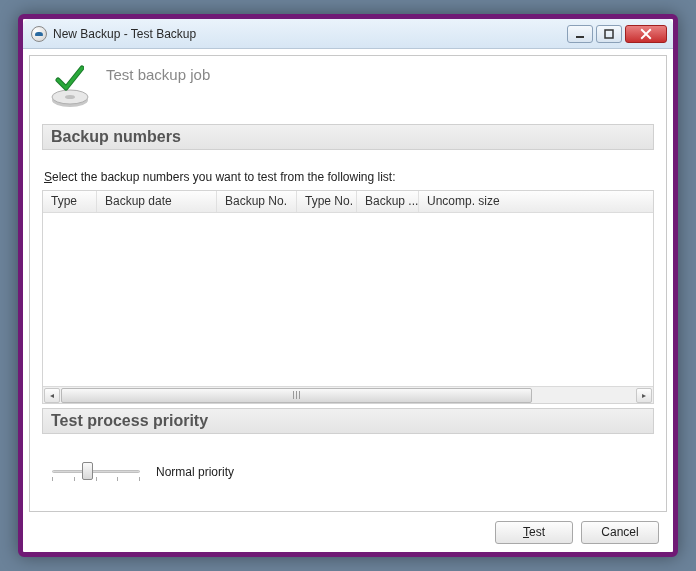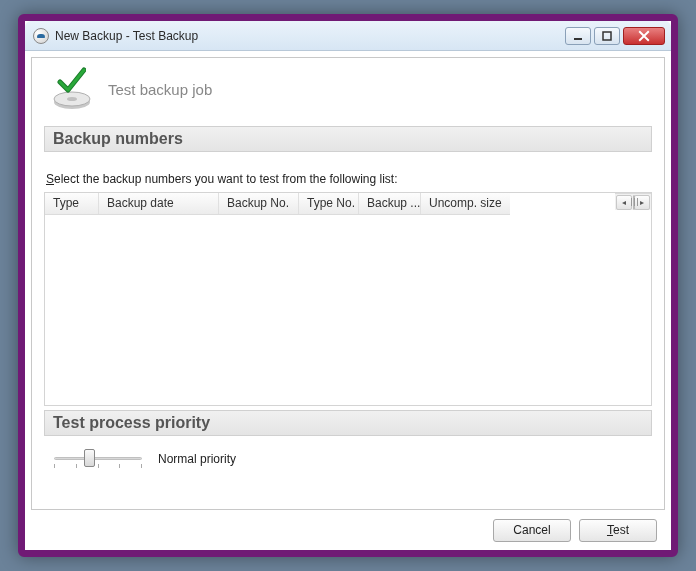--- a/index.html
+++ b/index.html
@@ -10,21 +10,21 @@
     background: #6b8299;
     width: 696px;
     height: 571px;
     position: relative;
   }
   .window {
     position: absolute;
     left: 18px; top: 14px;
     width: 660px; height: 543px;
     background: #fff;
-    border: 7px solid #701a75;
+    border: 5px solid #701a75;
     border-radius: 6px;
     box-shadow: 0 0 18px rgba(0,0,0,0.4);
     display: flex;
     flex-direction: column;
   }
   .titlebar {
     height: 30px;
     background: linear-gradient(to bottom, #eaf3fb, #d7e6f4);
     border-bottom: 1px solid #b8c8d8;
     border-radius: 6px 6px 0 0;
@@ -60,21 +60,21 @@
   }
   .win-btn.close svg { width:12px; height:12px; }
   .client {
     flex:1; margin:6px;
     border:1px solid #c8c8c8;
     background:#fff;
     display:flex; flex-direction:column;
     padding: 0 12px 10px 12px;
   }
   .header-row {
-    display:flex; align-items:center;
+    display:flex; 
     padding:10px 6px 14px 6px;
   }
   .check-icon {
     width:46px; height:42px; position:relative;
     margin-right:12px;
   }
   .disc {
     position:absolute; bottom:0; left:2px;
     width:40px; height:22px;
   }
@@ -92,21 +92,21 @@
     font-size:16px;
     margin-top:2px;
   }
   .instruction {
     padding:20px 2px 6px 2px; color:#222;
   }
   .underline { text-decoration: underline; }
   .table-frame {
     border:1px solid #d4d4d4;
     height:214px;
-    display:flex; flex-direction:row;
+    display:flex; flex-direction:column;
     background:#fff;
   }
   .thead {
     display:flex; height:22px;
     background:linear-gradient(to bottom,#fdfdfd,#ececec);
     border-bottom:1px solid #dcdcdc;
   }
   .th {
     border-right:1px solid #e0e0e0;
     padding:3px 8px; color:#333; font-size:12px;
@@ -129,21 +129,21 @@
     background:linear-gradient(to bottom,#f8f8f8,#d8d8d8);
     border:1px solid #b8b8b8; border-radius:2px;
     display:flex; align-items:center; justify-content:center;
   }
   .hscroll .thumb .grip {
     width:20px; display:flex; gap:2px; justify-content:center;
   }
   .hscroll .thumb .grip span { width:1px; height:8px; background:#999; }
   .priority-row {
     display:flex; align-items:center;
-    padding:10px 6px 8px 6px;
+    padding:25px 6px 8px 6px;
   }
   .slider {
     width:96px; height:26px; position:relative; margin-right:12px;
   }
   .slider-track {
     position:absolute; top:11px; left:4px; right:4px; height:3px;
     background:#d8d8d8; border-radius:2px; border:1px solid #c0c0c0;
   }
   .slider-thumb {
     position:absolute; top:3px; left:34px;
@@ -256,18 +256,18 @@
             <span></span>
           </div>
         <div class="slider-thumb"></div>
       </div>
       <div class="priority-label">Normal priority</div>
     </div>
 
   </div>
 
   <div class="footer">
-    <div class="btn">Cancel</div>
     <div class="btn">
       <span><span class="underline">T</span><span>est</span></span>
     </div>
+    <div class="btn">Cancel</div>
   </div>
 </div>
 
 </body></html>

